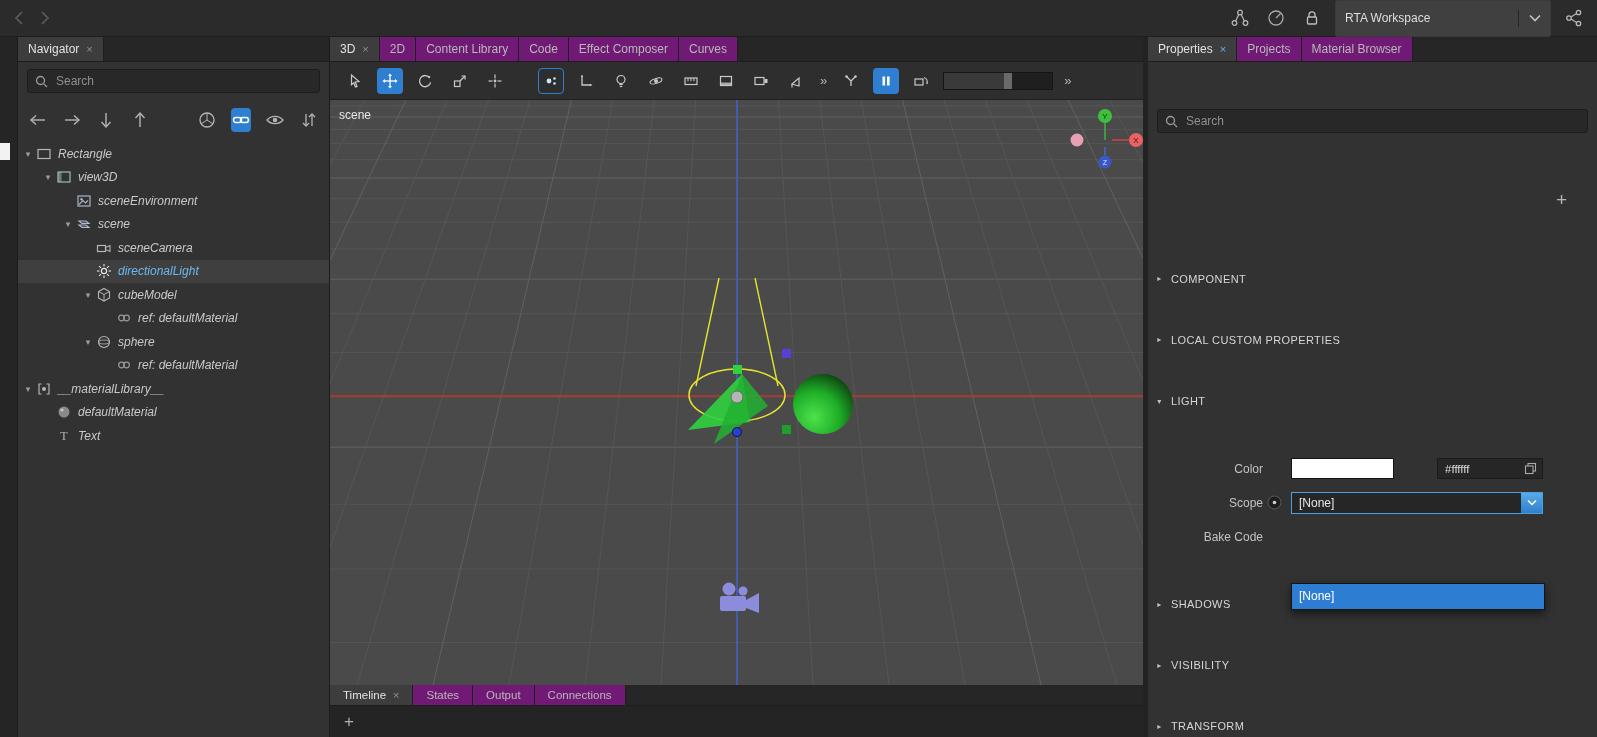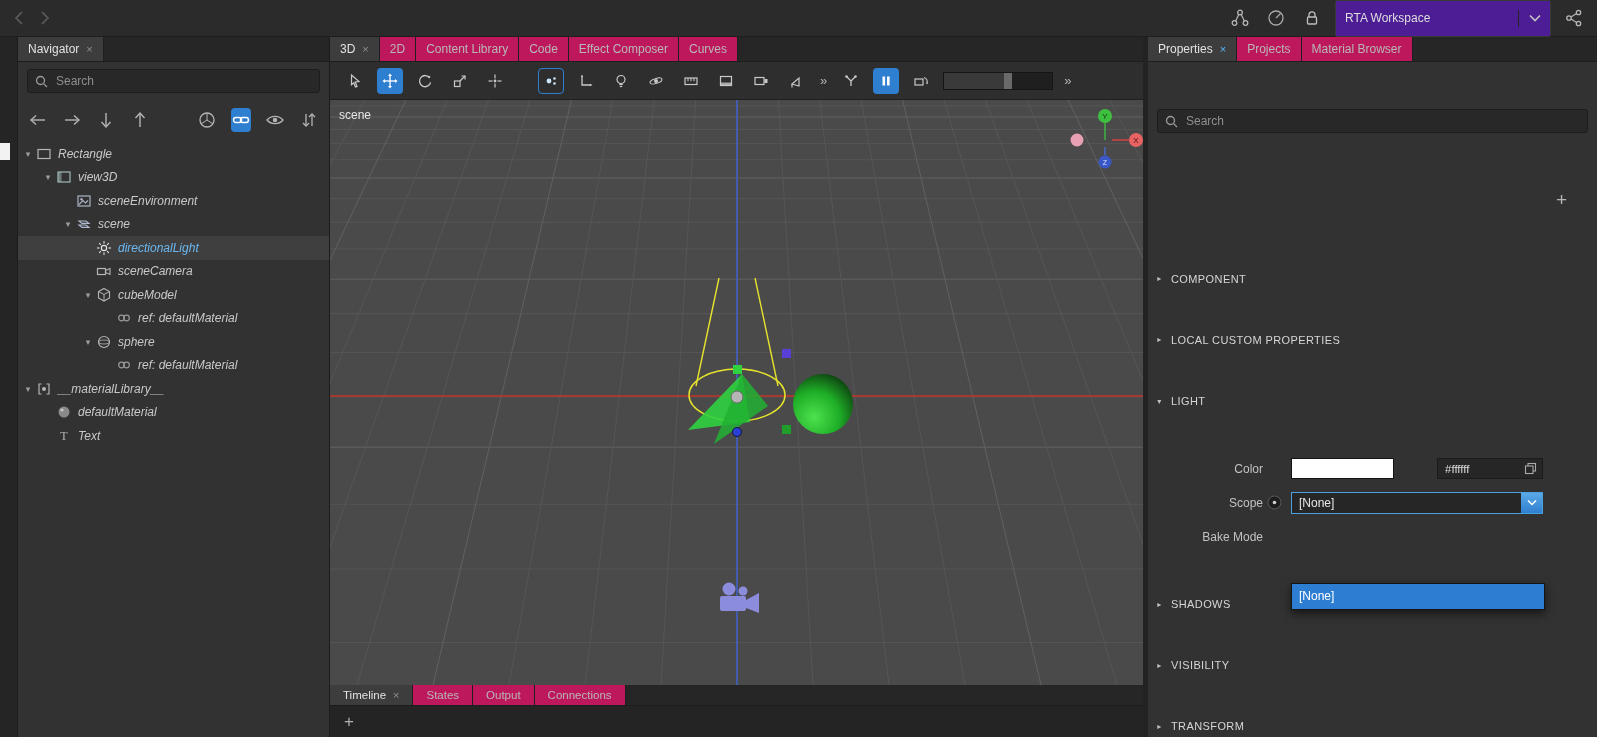--- a/index.html
+++ b/index.html
@@ -8,35 +8,35 @@
   svg{display:block}
   
   .topbar{position:absolute;left:0;top:0;right:0;height:37px;background:#2b2b2b;
           border-bottom:1px solid #1e1e1e;display:flex;align-items:center;box-sizing:border-box;}
   .file-sel{width:268px;height:100%;display:flex;align-items:center;justify-content:space-between;
             padding:0 12px 0 4px;box-sizing:border-box;border-right:1px solid #232323;cursor:pointer;}
   .file-name{color:#e0e0e0;font-size:12.5px;white-space:nowrap;}
   .histnav{display:flex;gap:16px;margin-left:14px;}
   .top-right{margin-left:auto;display:flex;align-items:center;gap:10px;padding-right:10px;}
   .tbtn{width:26px;height:26px;display:flex;align-items:center;justify-content:center;cursor:pointer;}
-  .workspace{height:27px;display:flex;align-items:center;gap:10px;background:#4c1d95;
+  .workspace{height:27px;display:flex;align-items:center;gap:10px;background:#404040;
              border:1px solid #3a3a3a;border-radius:2px;padding:4px 9px;min-width:196px;cursor:pointer;}
   .workspace .ws-label{color:#dedede;flex:1;}
   .wsdiv{width:1px;height:17px;background:#252525;}
   
   .leftstrip{position:absolute;left:0;top:37px;width:18px;bottom:0;background:#252525;border-right:1px solid #1c1c1c;box-sizing:border-box;}
   .dockmark{position:absolute;left:0;top:106px;width:10px;height:17px;background:#f2f2f2;}
   .navigator{position:absolute;left:18px;top:37px;width:312px;bottom:0;background:#323232;
              border-right:1px solid #1c1c1c;display:flex;flex-direction:column;box-sizing:border-box;}
   .center{position:absolute;left:330px;top:37px;width:813px;bottom:0;display:flex;flex-direction:column;background:#2b2b2b;}
   .vscroll{position:absolute;left:1143px;top:37px;width:5px;bottom:0;background:#232323;}
   .properties{position:absolute;left:1148px;top:37px;right:0;bottom:0;background:#323232;display:flex;flex-direction:column;justify-content:space-between;}
   
   .tabbar{display:flex;background:#262626;height:25px;flex:none;border-bottom:1px solid #1d1d1d;box-sizing:border-box;}
-  .tab{display:flex;align-items:center;gap:7px;padding:0 10px;background:#be185d;border-right:1px solid #1f1f1f;
+  .tab{display:flex;align-items:center;gap:7px;padding:0 10px;background:#701a75;border-right:1px solid #1f1f1f;
        color:#b8b8b8;font-size:12px;cursor:pointer;white-space:nowrap;}
   .tab.active{background:#3d3d3d;color:#e2e2e2;}
   .x{font-size:11px;color:#8f8f8f;line-height:1;}
   .x.blue{color:#57b9fc;}
   .tabbar.small{height:21px;}
   .tabbar.small .tab{font-size:11.5px;padding:0 13px;}
   
   .searchrow{height:38px;padding:7px 9px;box-sizing:border-box;flex:none;}
   .searchbox{height:24px;background:#282828;border:1px solid #1d1d1d;border-radius:3px;
              display:flex;align-items:center;padding:0 7px;gap:6px;box-sizing:border-box;}
@@ -259,48 +259,48 @@
     <div class="trow d2">
       <span class="chev">▾</span>
       <span class="ticon">
           <svg width="16" height="16">
             <path d="M3 5 h7 l3 2.4 h-7 z" fill="none" stroke="#b0bcd0" stroke-width="1.1"></path>
             <path d="M3 9 h7 l3 2.4 h-7 z" fill="none" stroke="#b0bcd0" stroke-width="1.1"></path>
           </svg>
         </span>
       <span class="tlabel">scene</span>
     </div>
+    <div class="trow d3">
+      <span class="chev"></span>
+      <span class="ticon">
+          <svg width="16" height="16">
+            <rect x="1.5" y="5.5" width="8" height="6" fill="none" stroke="#b5b5b5" stroke-width="1.2"></rect>
+            <polygon points="9.5,7.5 14,5.5 14,11.5 9.5,9.5" fill="none" stroke="#b5b5b5" stroke-width="1.1"></polygon>
+          </svg>
+        </span>
+      <span class="tlabel">sceneCamera</span>
+    </div>
     <div class="trow d3 selected">
       <span class="chev"></span>
       <span class="ticon">
           <svg width="16" height="16">
             <circle cx="8" cy="8" r="2.6" fill="none" stroke="#e4e4e4" stroke-width="1.2"></circle>
             <g stroke="#e4e4e4" stroke-width="1.1">
               <line x1="8" y1="1" x2="8" y2="3.5"></line>
               <line x1="8" y1="12.5" x2="8" y2="15"></line>
               <line x1="1" y1="8" x2="3.5" y2="8"></line>
               <line x1="12.5" y1="8" x2="15" y2="8"></line>
               <line x1="3.2" y1="3.2" x2="4.9" y2="4.9"></line>
               <line x1="11.1" y1="11.1" x2="12.8" y2="12.8"></line>
               <line x1="3.2" y1="12.8" x2="4.9" y2="11.1"></line>
               <line x1="11.1" y1="4.9" x2="12.8" y2="3.2"></line>
             </g>
           </svg>
         </span>
       <span class="tlabel">directionalLight</span>
-    </div>
-    <div class="trow d3">
-      <span class="chev"></span>
-      <span class="ticon">
-          <svg width="16" height="16">
-            <rect x="1.5" y="5.5" width="8" height="6" fill="none" stroke="#b5b5b5" stroke-width="1.2"></rect>
-            <polygon points="9.5,7.5 14,5.5 14,11.5 9.5,9.5" fill="none" stroke="#b5b5b5" stroke-width="1.1"></polygon>
-          </svg>
-        </span>
-      <span class="tlabel">sceneCamera</span>
     </div>
     <div class="trow d3">
       <span class="chev">▾</span>
       <span class="ticon">
           <svg width="16" height="16">
             <polygon points="8,1.5 13.5,4.5 13.5,11 8,14 2.5,11 2.5,4.5" fill="none" stroke="#b5b5b5" stroke-width="1.1"></polygon>
             <polyline points="2.5,4.5 8,7.5 13.5,4.5" fill="none" stroke="#b5b5b5" stroke-width="1"></polyline>
             <line x1="8" y1="7.5" x2="8" y2="14" stroke="#b5b5b5" stroke-width="1"></line>
           </svg>
         </span>
@@ -702,21 +702,21 @@
           <span>[None]</span>
           <span class="dd-btn">
               <svg width="10" height="7">
                 <polyline points="1,1.5 5,5.5 9,1.5" fill="none" stroke="#fff" stroke-width="1.5"></polyline>
               </svg>
             </span>
         </div>
       </div>
     </div>
     <div class="prow">
-      <span class="plabel">Bake Mode</span>
+      <span class="plabel">Bake Code</span>
       <div class="pcontrols"></div>
     </div>
     <div class="popup">
       <div class="popup-item">[None]</div>
     </div>
   </div>
 
   <div class="sech">
     <span class="tri">▸</span>
     <span>SHADOWS</span>

